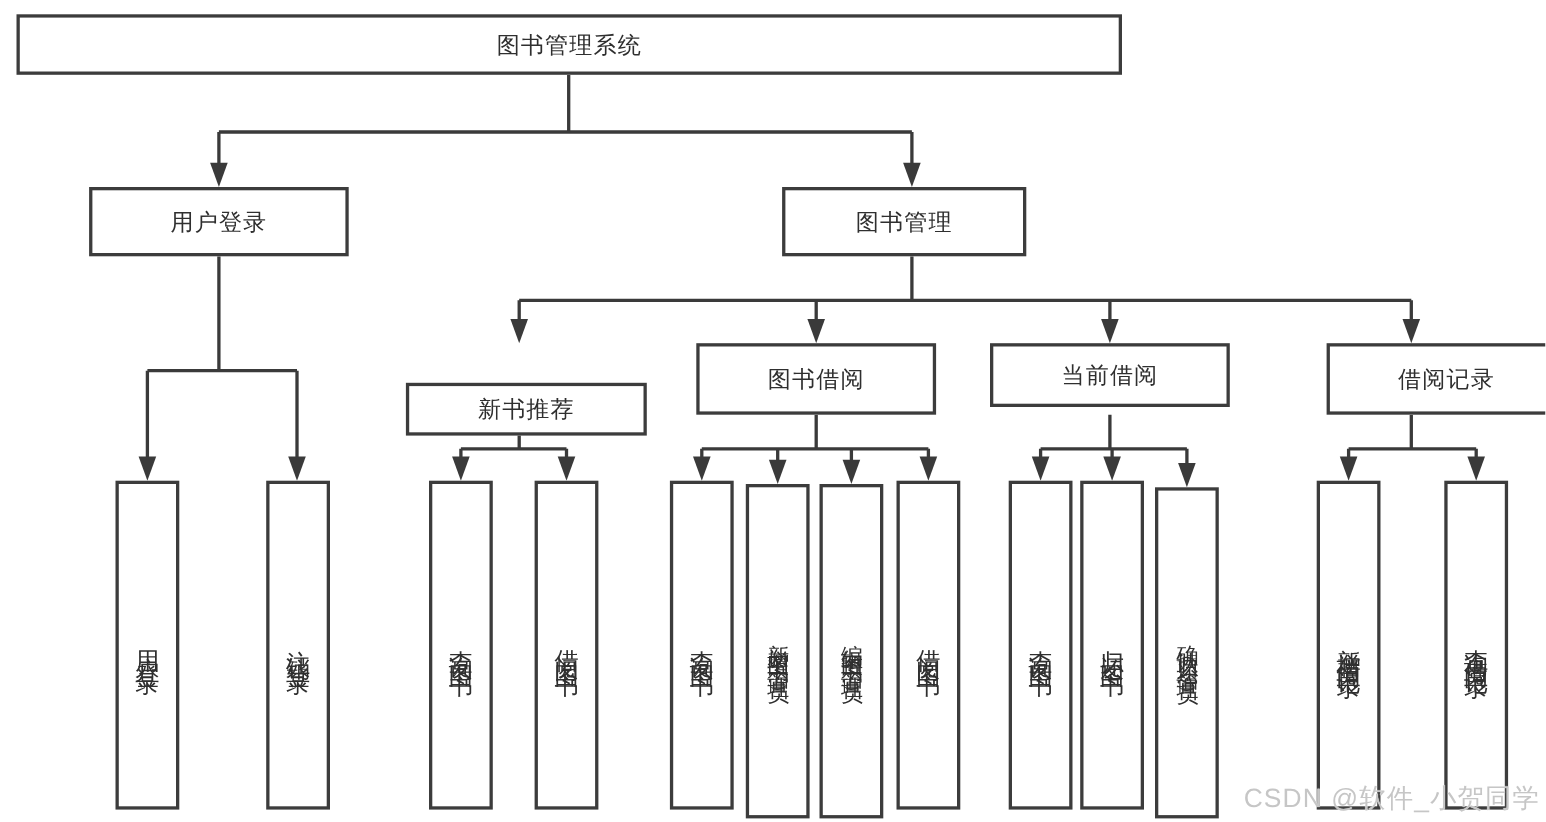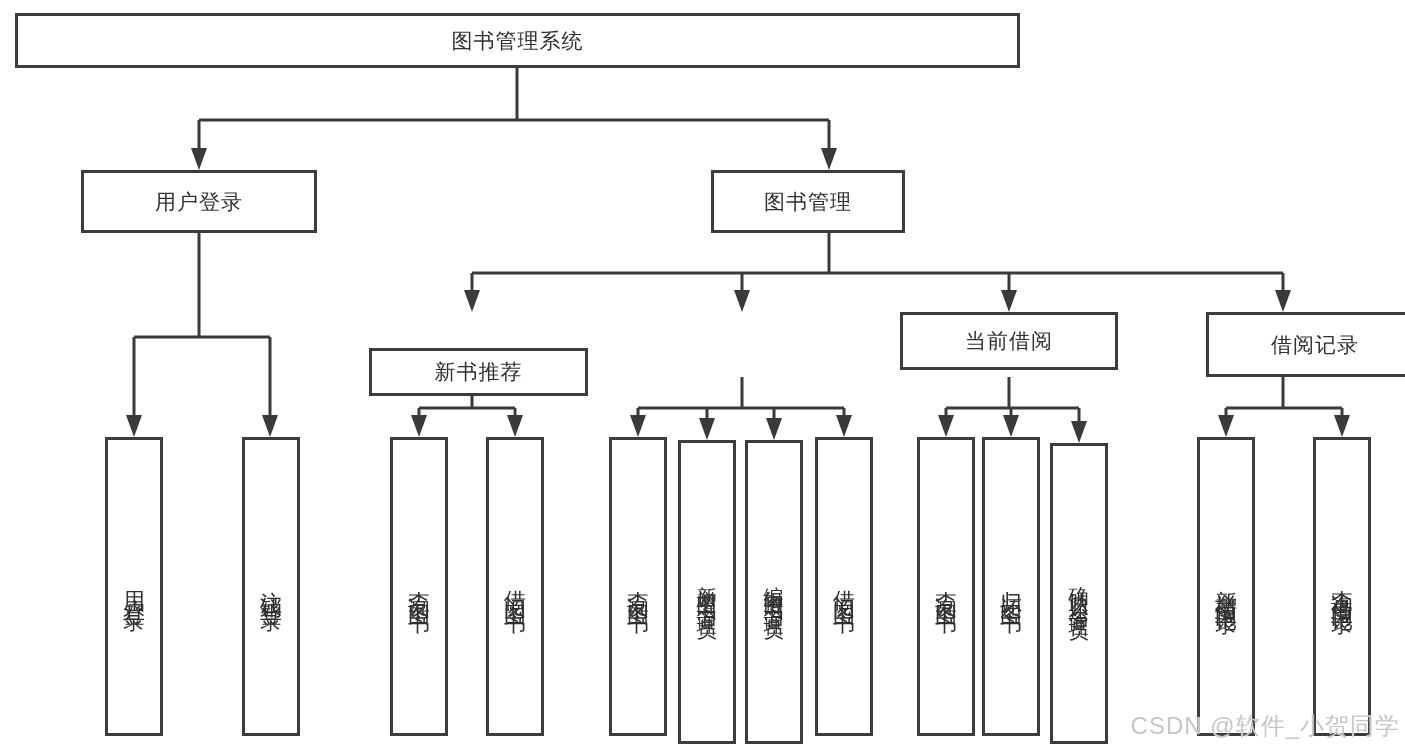--- a/index.html
+++ b/index.html
@@ -108,26 +108,29 @@
     </g>
   </svg>
 
   <div class="box h" style="left:15px; top:13px; width:1005px; height:55px;">
     <span>图书管理系统</span>
   </div>
 
   <div class="box h" style="left:81px; top:170px; width:236px; height:63px;">
     <span>用户登录</span>
   </div>
-  <div class="box h" style="left:711px; top:170px; width:194px; height:63px;">
+  <div class="box h" style="left:711px; top:170px; width:222px; height:63px;">
     <span>图书管理</span>
   </div>
 
   <div class="box h" style="left:369px; top:312px; width:219px; height:48px;margin-top:36px;">
     <span>新书推荐</span>
+  </div>
+  <div class="box h" style="left:633px; top:312px; width:218px; height:65px;">
+    <span>图书借阅</span>
   </div>
   <div class="box h" style="left:900px; top:312px; width:218px; height:58px;">
     <span>当前借阅</span>
   </div>
   <div class="box h" style="left:1174px; top:312px; width:218px; height:65px;margin-left:32px;">
     <span>借阅记录</span>
   </div>
 
   <div class="box v" style="left:105px; top:437px; width:58px; height:299px;">
     <span>用户登录</span>

